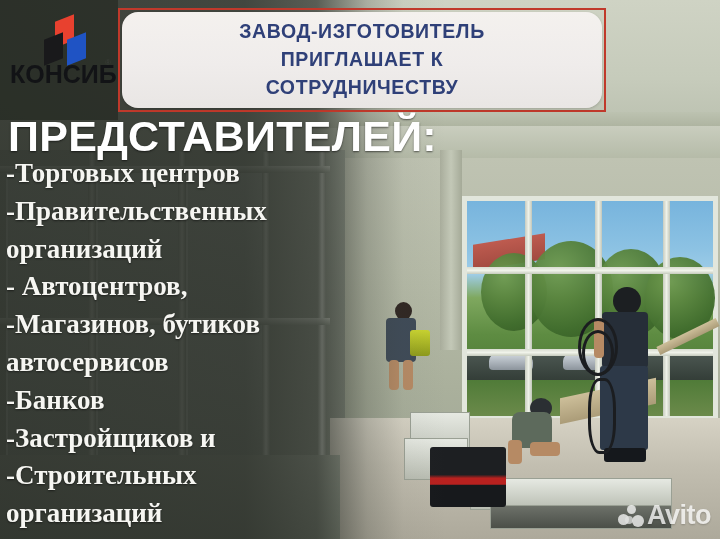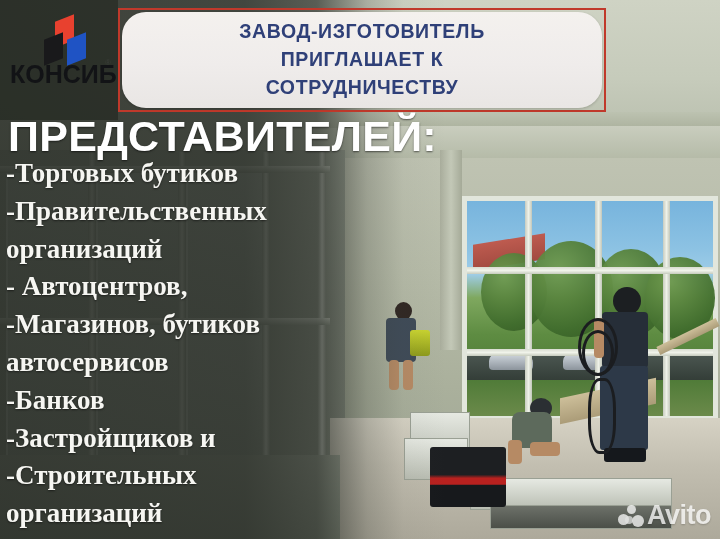--- a/index.html
+++ b/index.html
@@ -219,21 +219,21 @@
     left: 118px; top: 8px;
     width: 488px; height: 104px;
     border: 2px solid #c0392b;
     box-sizing: border-box;
   }
   .banner-panel {
     position: absolute;
     left: 122px; top: 12px;
     width: 480px; height: 96px;
     background: linear-gradient(180deg,#f4f1ee 0%,#efeceb 55%,#e9e6e4 100%);
-    border-radius: 24px;
+    border-radius: 16px;
     box-shadow: 0 1px 3px rgba(0,0,0,.18);
     display: flex;
     align-items: center;
     justify-content: center;
   }
   .banner-text {
     font-family: "Liberation Sans", sans-serif;
     font-weight: bold;
     font-size: 19.5px;
     line-height: 1.42;
@@ -397,21 +397,21 @@
   <div class="banner-frame"></div>
   <div class="banner-panel">
     <div class="banner-text">ЗАВОД-ИЗГОТОВИТЕЛЬ
 ПРИГЛАШАЕТ К
 СОТРУДНИЧЕСТВУ</div>
   </div>
 
   <div class="headline">ПРЕДСТАВИТЕЛЕЙ:</div>
 
   <div class="bullets">
-    <div class="line">-Торговых бутиков</div>
+    <div class="line">-Торговых центров</div>
     <div class="line">-Правительственных</div>
     <div class="line">организаций</div>
     <div class="line">- Автоцентров,</div>
     <div class="line">-Магазинов, бутиков</div>
     <div class="line">автосервисов</div>
     <div class="line">-Банков</div>
     <div class="line">-Застройщиков и</div>
     <div class="line">-Строительных</div>
     <div class="line">организаций</div>
     <div class="line">-Дилеров и других</div>

